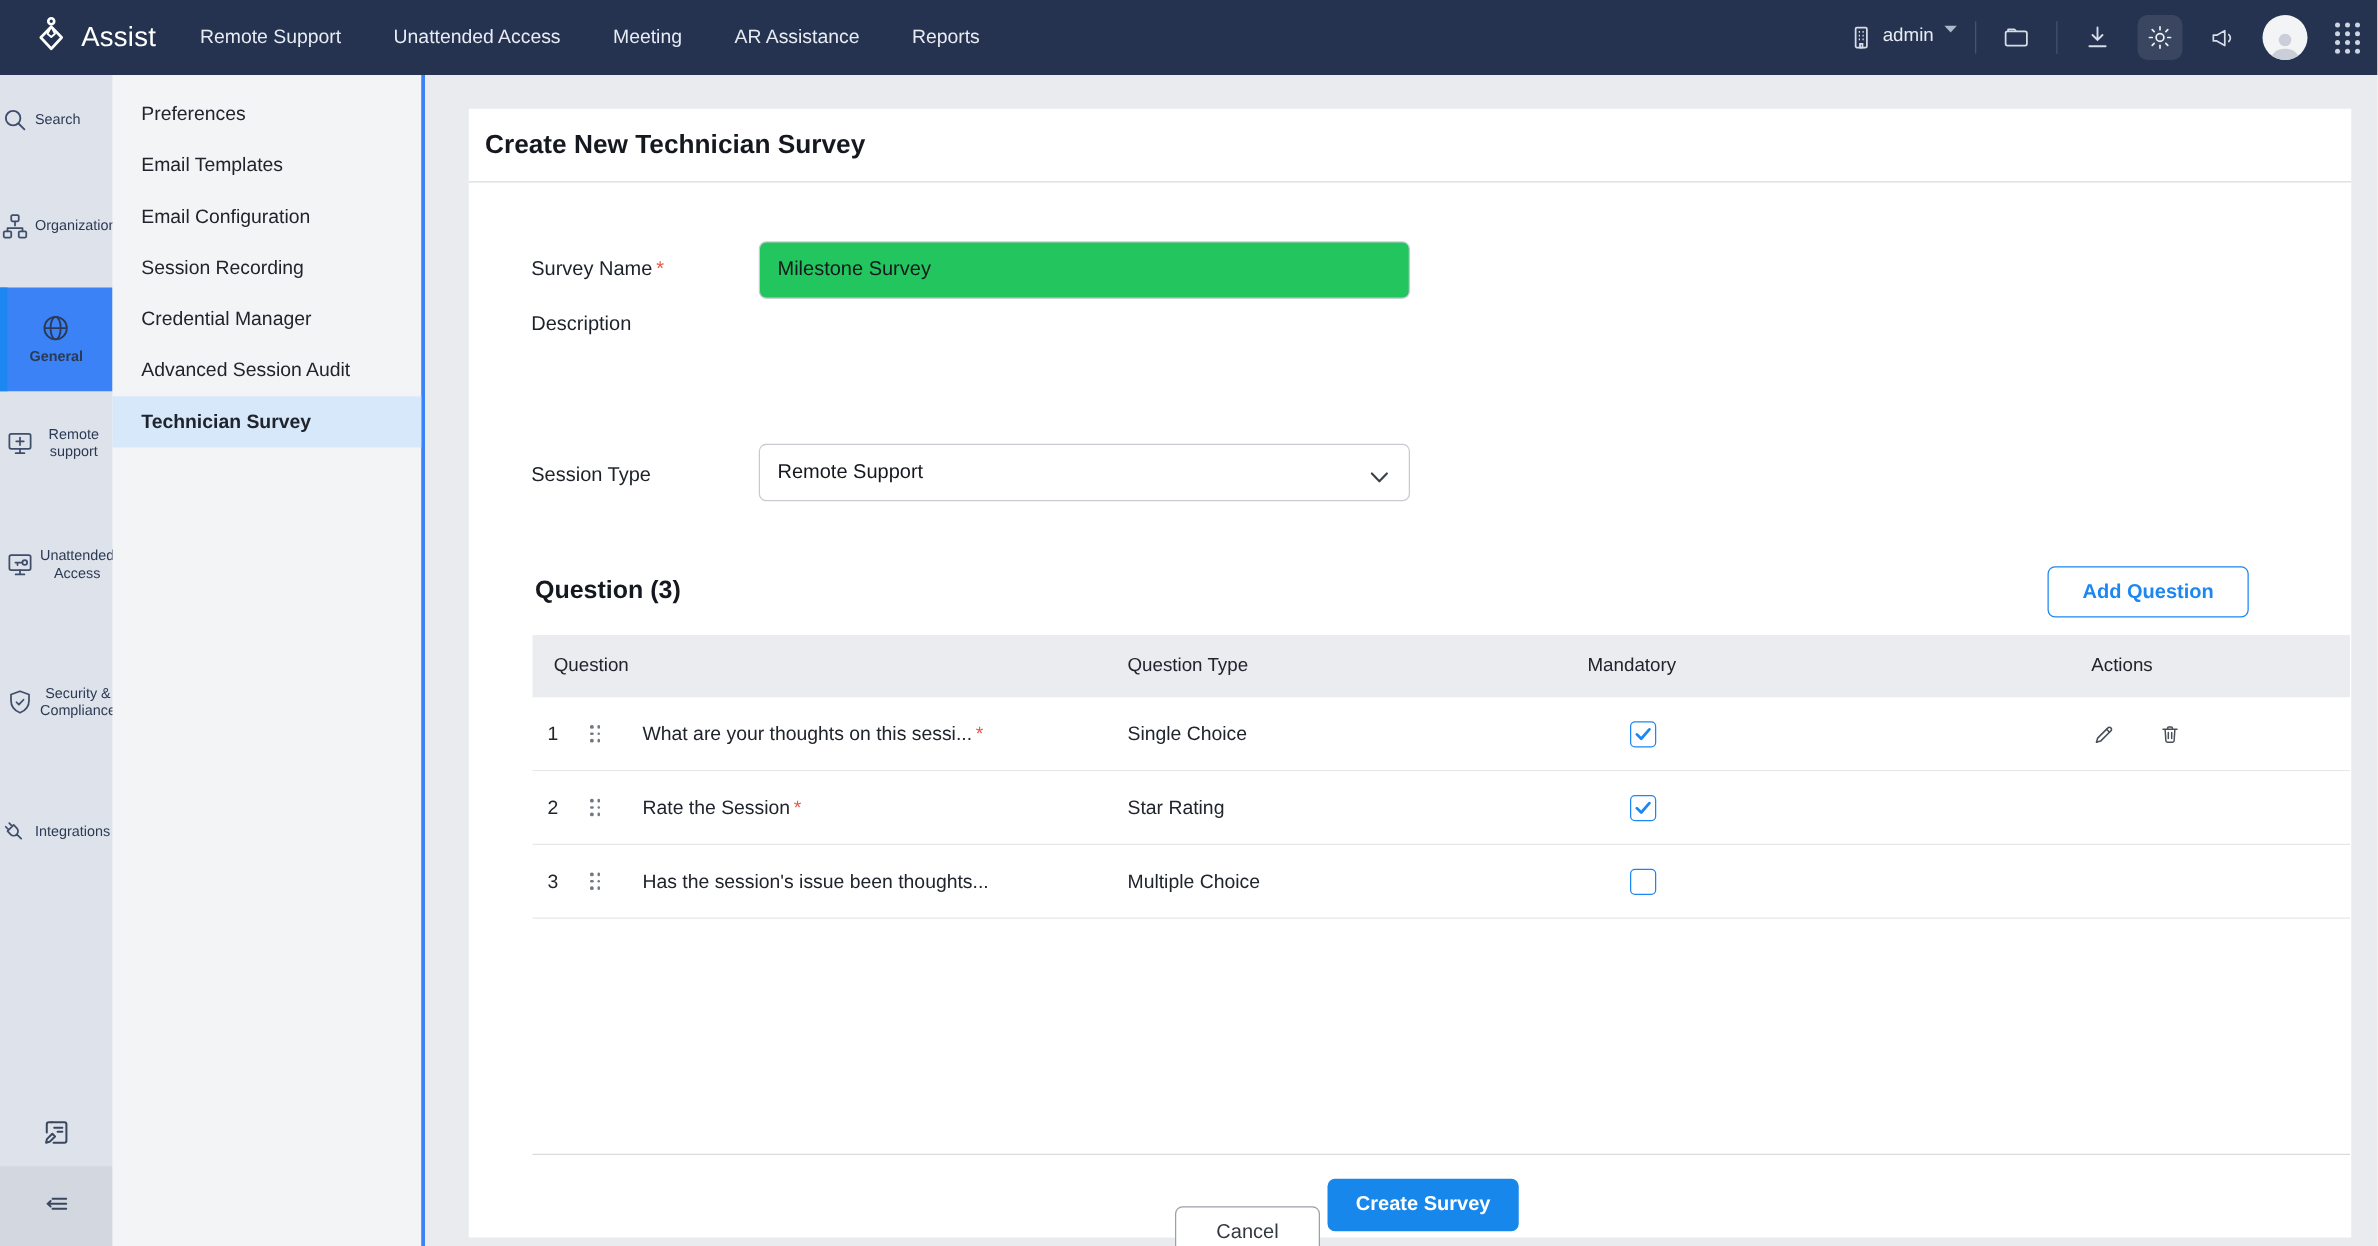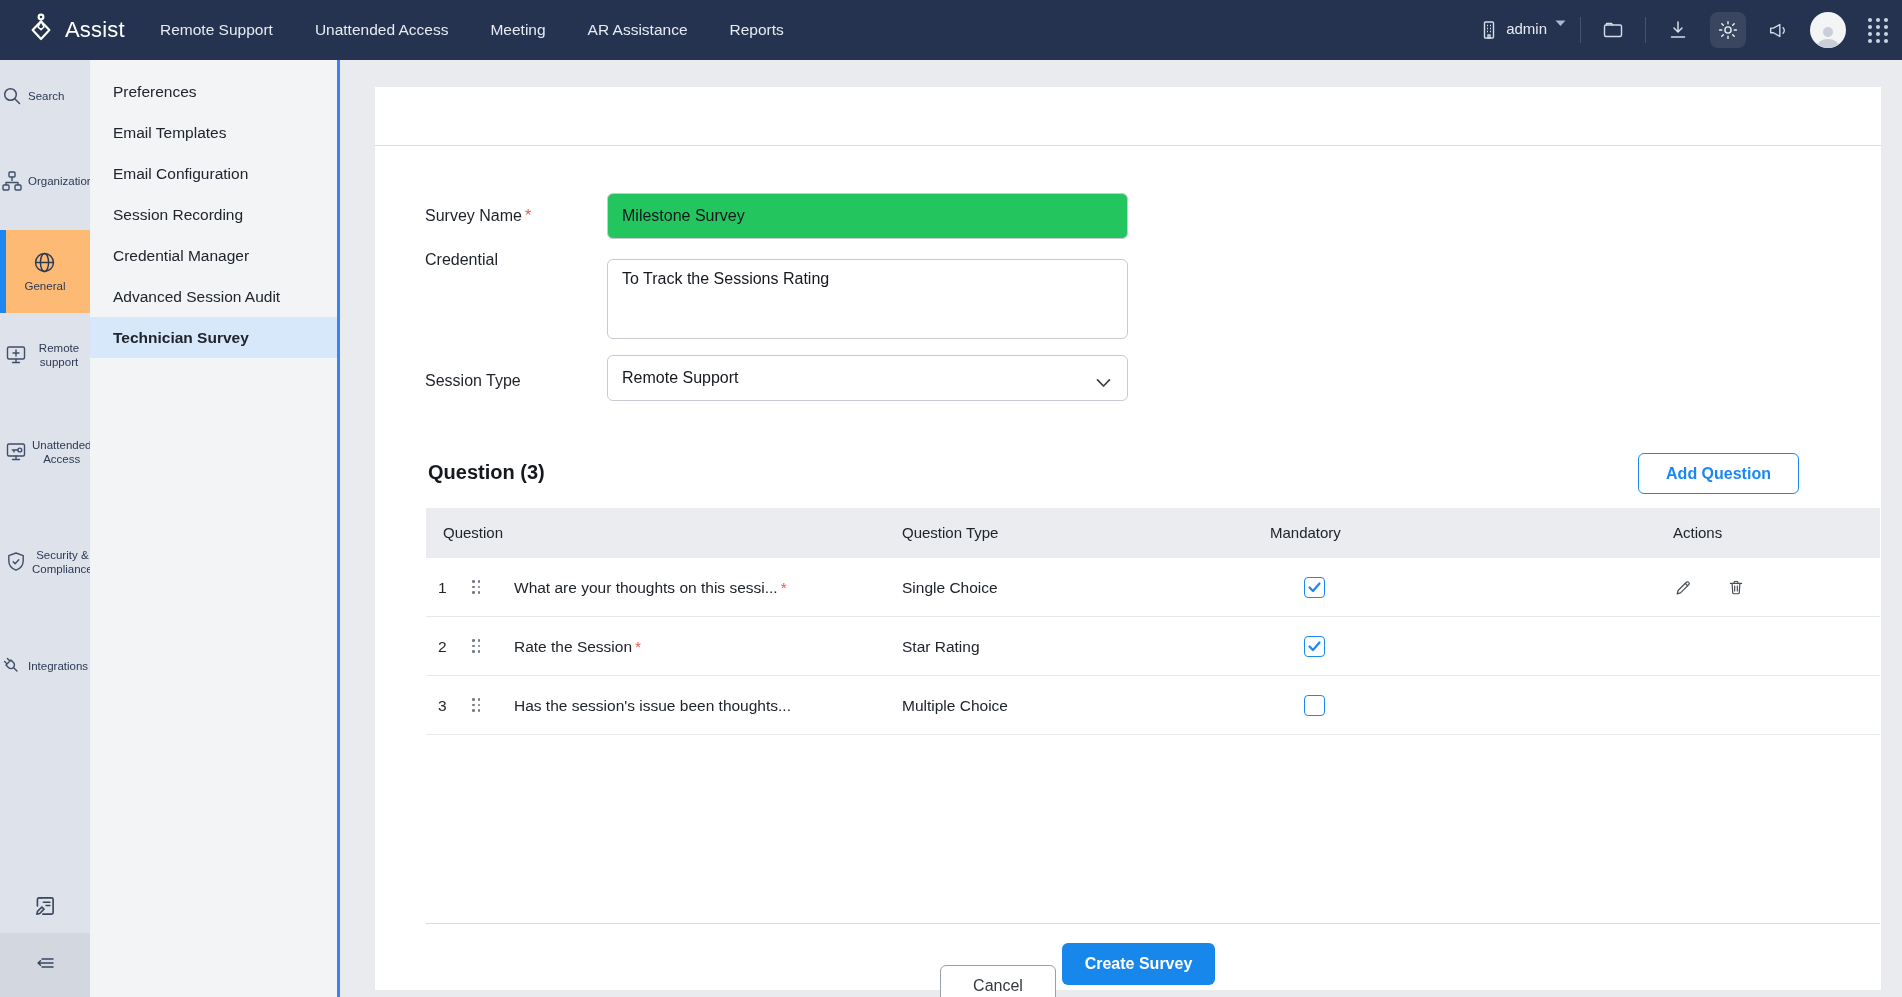--- a/index.html
+++ b/index.html
@@ -19,21 +19,21 @@
   .vdiv { width:1px; height:26px; background:#46536f; }
   .nav-icon-btn { width:36px; height:36px; display:flex; align-items:center; justify-content:center; border-radius:8px; cursor:pointer; }
   .nav-icon-btn.active { background:#3a4660; }
   .avatar { width:36px; height:36px; border-radius:50%; background:#f3f4f6; display:flex; align-items:flex-end; justify-content:center; overflow:hidden; cursor:pointer; }
 
   
   .rail { position:absolute; left:0; top:60px; width:90px; height:937px; background:#dee2ea; }
   .rail-item { position:absolute; left:0; width:90px; display:flex; flex-direction:row; align-items:center; gap:4px; cursor:pointer; color:#2b3a54; text-align:center; }
   .rail-item .lbl { font-size:11.5px; line-height:14px; }
   .rail-item svg { display:block; }
-  .rail-item.active { background:#fdba74; border-left:6px solid #1c87f0; width:90px; padding-left:0; }
+  .rail-item.active { background:#3b82f6; border-left:6px solid #1c87f0; width:90px; padding-left:0;font-weight:bold; }
   .rail-item.active .inner { margin-left:-6px; }
   .rail-bottom-strip { position:absolute; left:0; top:873px; width:90px; height:64px; background:#d2d7e0; display:flex; align-items:center; justify-content:center; cursor:pointer; }
   .rail-feedback { position:absolute; left:0; top:823px; width:90px; height:50px; display:flex; align-items:center; justify-content:center; cursor:pointer; }
 
   
   .settings { position:absolute; left:90px; top:60px; width:250px; height:937px; background:#f3f4f6; border-right:3px solid #3b82f6; }
   .settings-item { height:41px; line-height:41px; padding-left:23px; font-size:15.5px; color:#20242c; cursor:pointer; white-space:nowrap; }
   .settings-item.active { background:#d8e8fb; font-weight:bold; }
   .settings-list { padding-top:11px; }
 
@@ -264,29 +264,29 @@
       <div class="settings-item">Email Configuration</div>
       <div class="settings-item">Session Recording</div>
       <div class="settings-item">Credential Manager</div>
       <div class="settings-item">Advanced Session Audit</div>
       <div class="settings-item active">Technician Survey</div>
     </div>
   </aside>
 
   <main class="main">
     <section class="card">
+      <h1 class="card-title">Create New Technician Survey</h1>
       <div class="title-divider"></div>
 
       <label class="form-label" style="left:50px; top:120px;">
         <span>Survey Name</span><span class="req">*</span>
       </label>
       <input class="t-input" style="top: 106px;" value="Milestone Survey">
 
-      <label class="form-label" style="left:50px; top:164px;">Credential</label>
-      <textarea class="t-textarea" style="">To Track the Sessions Rating</textarea>
+      <label class="form-label" style="left:50px; top:164px;">Description</label>
 
       <label class="form-label" style="left:50px; top:285px;">Session Type</label>
       <div class="t-select">
         <span>Remote Support</span>
         <span class="chev">
           <svg width="15" height="10" viewBox="0 0 15 10" fill="none" stroke="#3a4049" stroke-width="1.7" stroke-linecap="round" stroke-linejoin="round">
               <path d="M1.5 1.8 7.5 8l6-6.2"></path>
             </svg>
         </span>
       </div>

